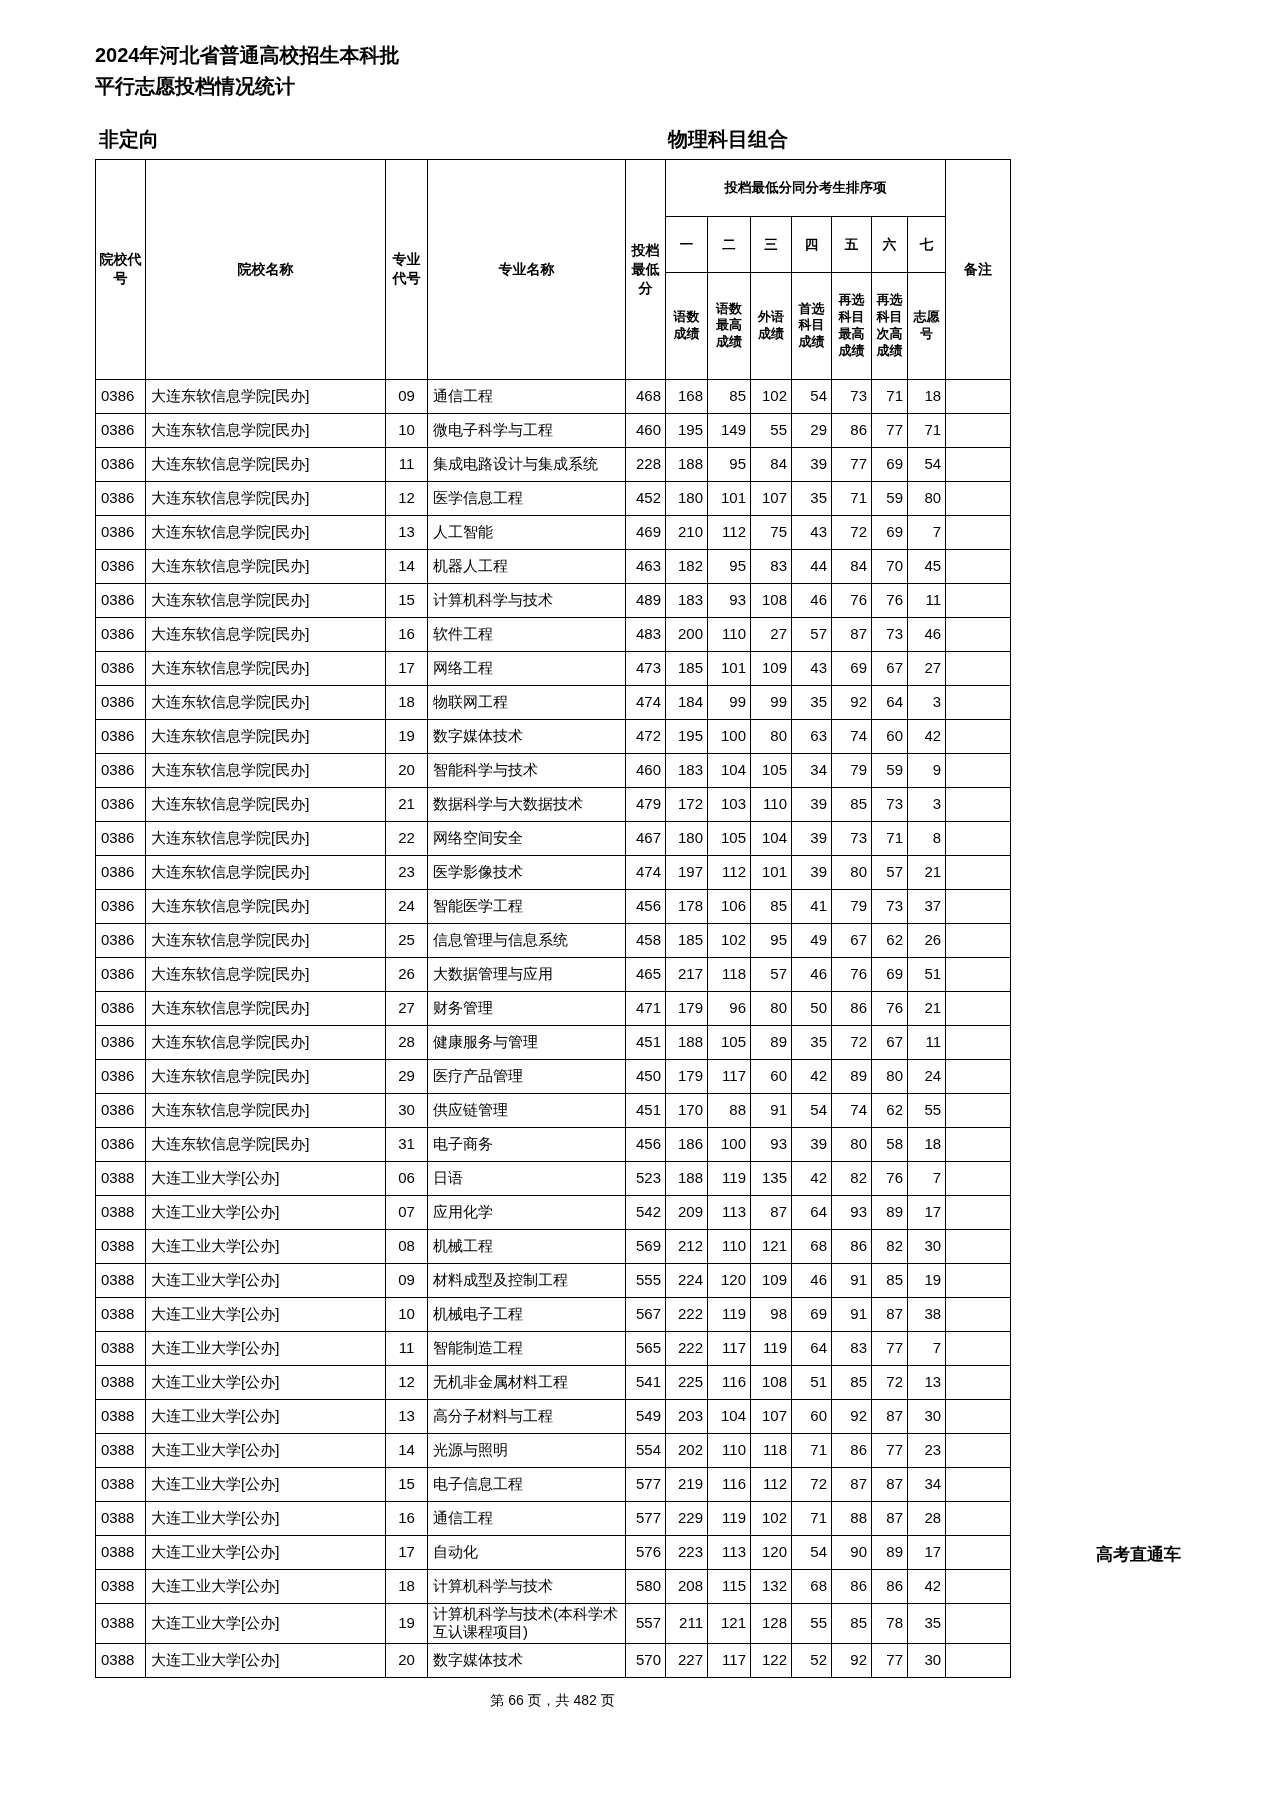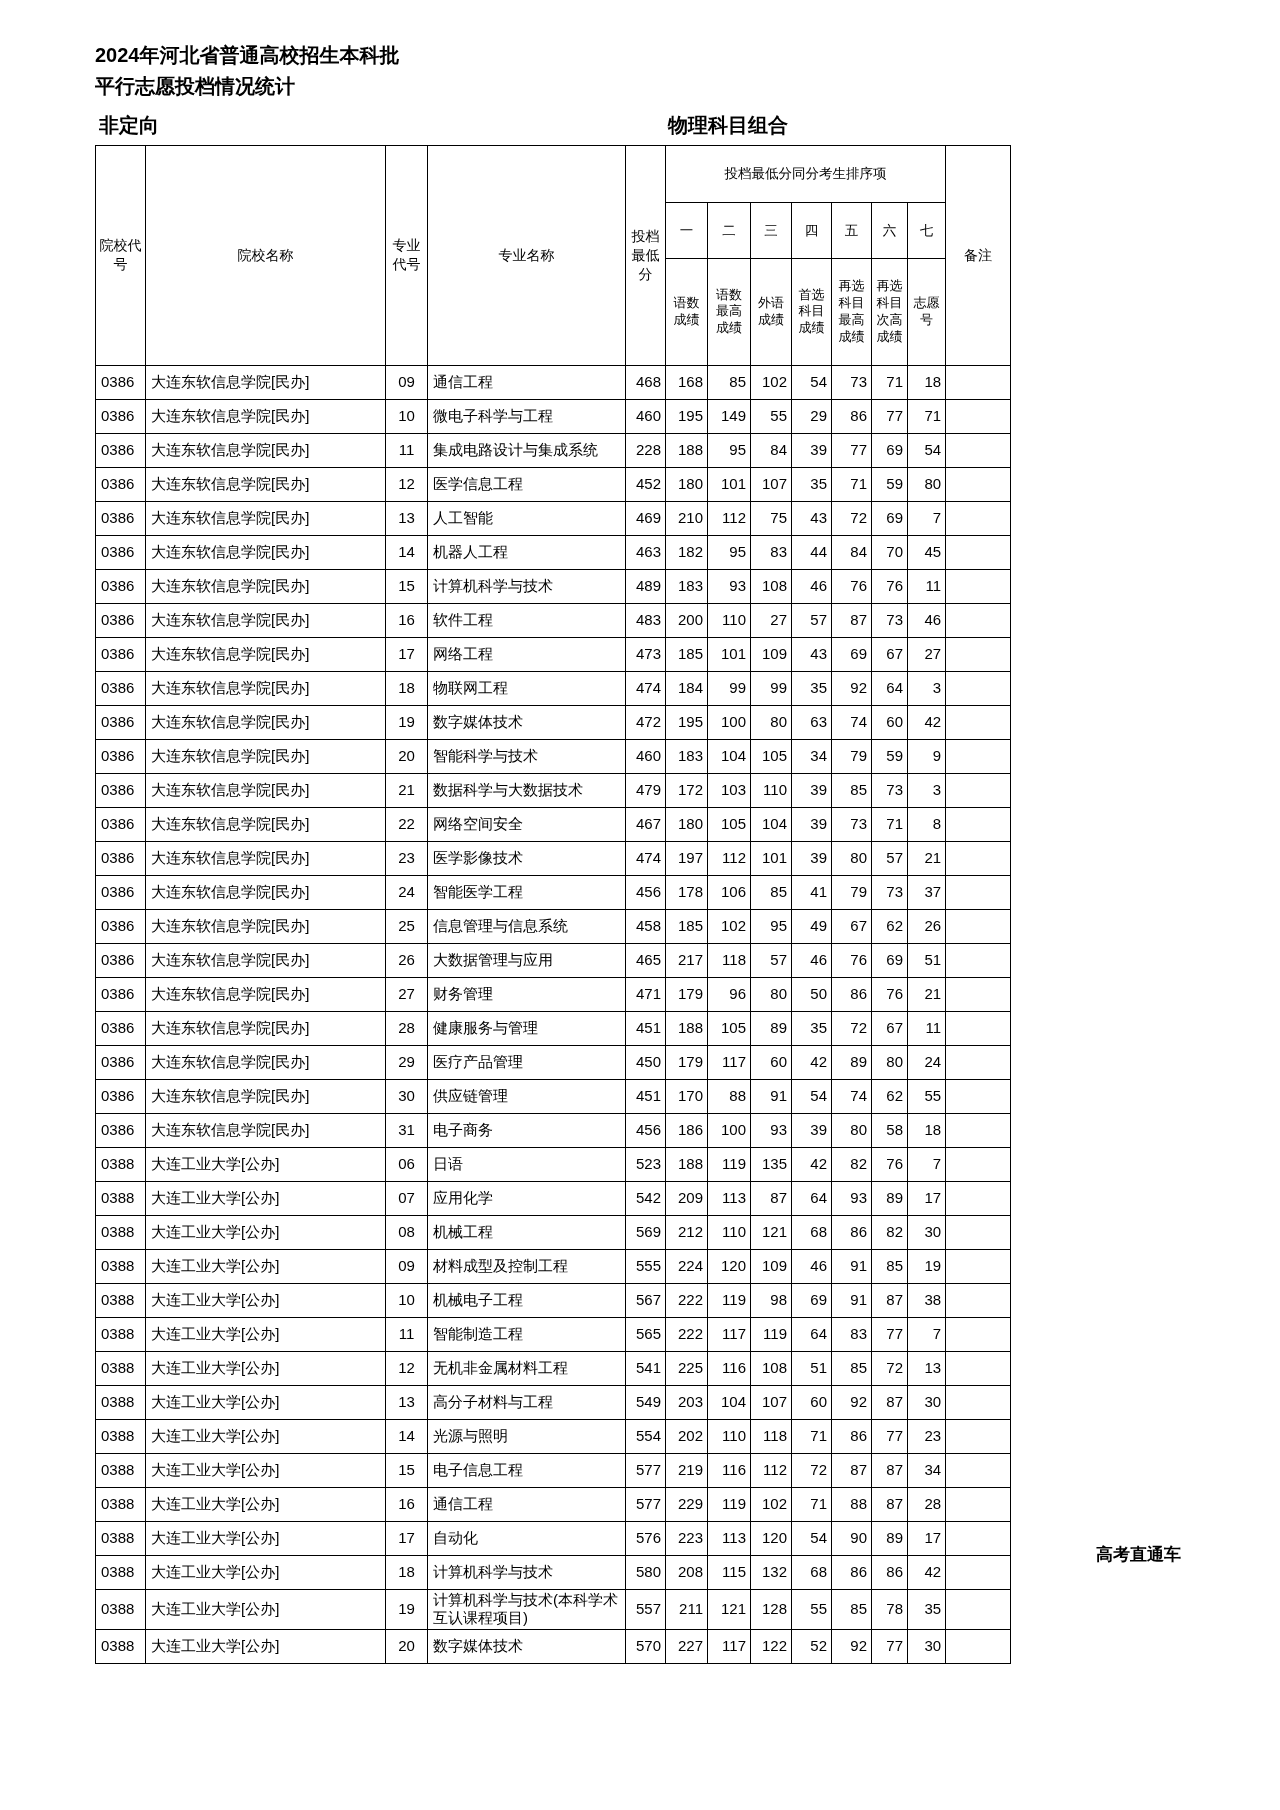--- a/index.html
+++ b/index.html
@@ -5,26 +5,26 @@
   * { margin:0; padding:0; box-sizing:border-box; }
   html,body { background:#ffffff; }
   body {
     width:1280px; height:1810px; position:relative;
     font-family:"Liberation Sans","DejaVu Sans",sans-serif;
     color:#000;
     overflow:hidden;
   }
   .content { width:915px; margin-left:95px; padding-top:40px; }
   .title { text-align:left; font-weight:bold; font-size:20px; line-height:31px; }
-  .labels { position:relative; height:30px; margin-top:9px; }
+  .labels { position:relative; height:30px; margin-top:23px; }
   .label-left { position:absolute; left:4px; bottom:2px; font-size:20px; font-weight:bold; }
   .label-right { position:absolute; left:573px; bottom:2px; font-size:20px; font-weight:bold; }
   table { border-collapse:collapse; table-layout:fixed; width:915px; margin-top:4px; }
   th, td { border:1px solid #000; overflow:hidden; vertical-align:middle; }
-  thead th { font-weight:normal; text-align:center; padding:19px 2px; line-height:1.3; }
+  thead th { font-weight:bold; text-align:center; padding:19px 2px; line-height:1.3; }
   .h1 { height:20px; }
   .h2 { height:20px; }
   .h3 { height:60px; }
   .h1 th, .h2 th { font-size:13.5px; }
   .h3 th { font-size:13px; }
   th.main-h { font-size:14px; line-height:1.35; }
   tbody tr { height:34px; }
   tbody td { font-size:15px; line-height:1.25; }
   td.al { text-align:left; padding:1px 3px 1px 5px; }
   td.ac { text-align:center; padding:1px 2px; }
@@ -658,15 +658,16 @@
           <td class="ar">122</td>
           <td class="ar">52</td>
           <td class="ar">92</td>
           <td class="ar">77</td>
           <td class="ar">30</td>
           <td class="ac"></td>
         </tr>
       </tbody>
   </table>
 
+  <div class="footer">第 66 页，共 482 页</div>
 </div>
 
 <div class="watermark">高考直通车</div>
 
 </body></html>

